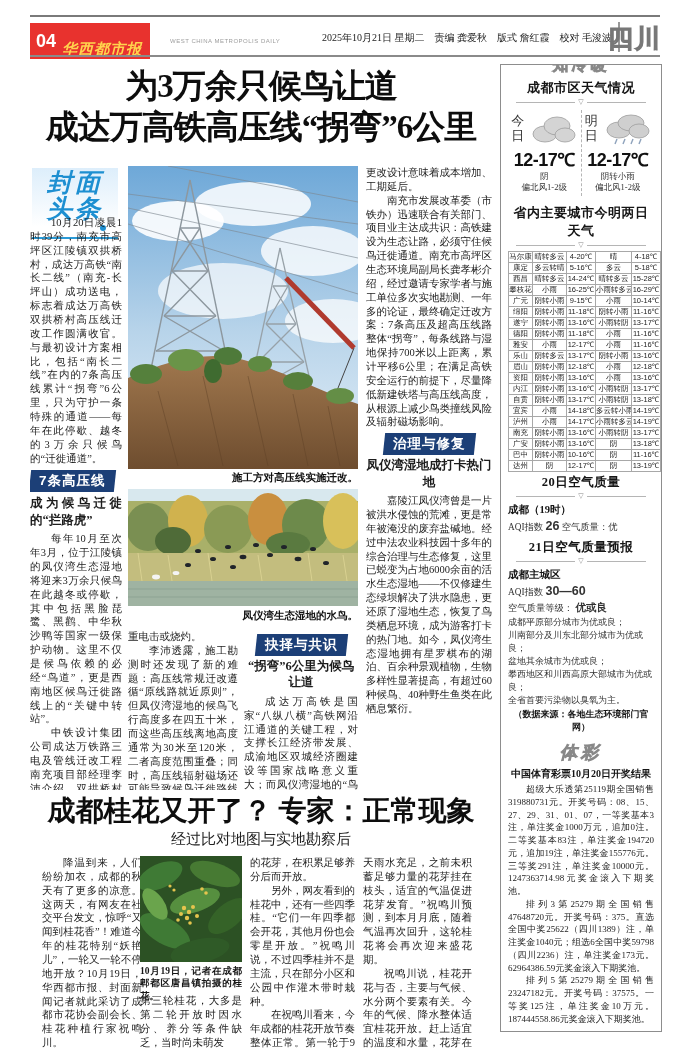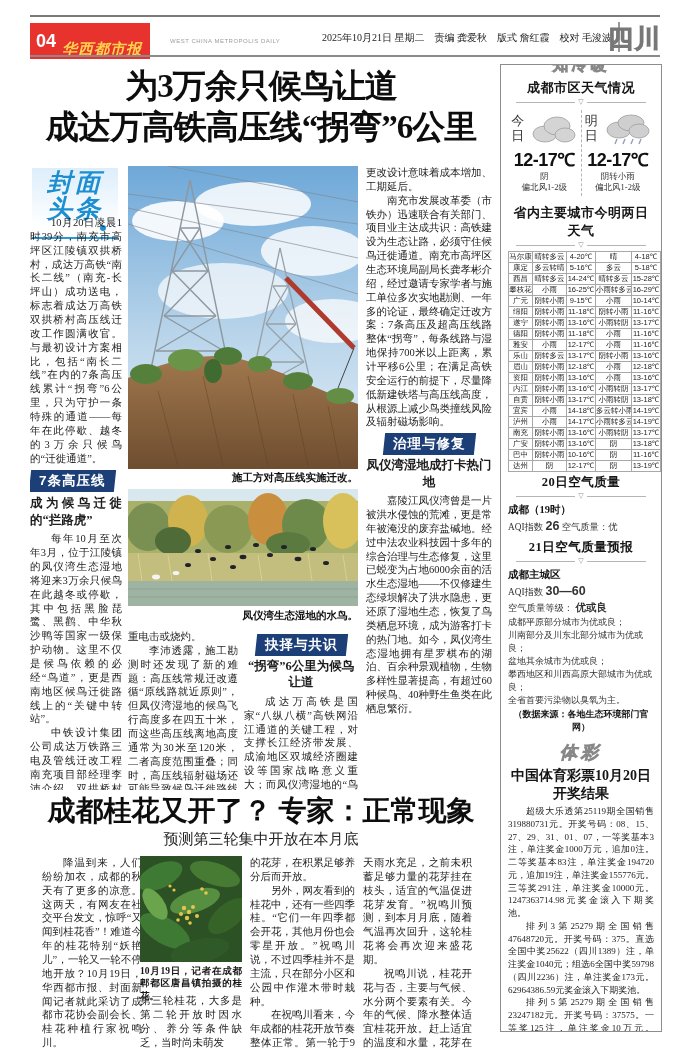--- a/index.html
+++ b/index.html
@@ -87,21 +87,21 @@
   .wc1{width:24px}.wc2{width:34px}.wc3{width:29px}.wc4{width:36px}.wc5{width:29px}
 
   .hollow-head { text-align:center; font-size:17px; font-weight:bold; color:#e0e0e0; -webkit-text-stroke:.8px #888;
                  letter-spacing:4px; margin-top:7px; font-style:italic; }
   .aqi-label { font-weight:bold; font-size:10.5px; margin-top:3px; }
   .aqi-line { font-size:9.3px; color:#333; line-height:1.45; }
   .aqi-line b { font-size:12.5px; font-family:"Liberation Sans",sans-serif; }
   .aqi-note { font-size:9px; color:#333; line-height:1.45; }
   .aqi-src { font-size:9px; font-weight:bold; text-align:center; margin-top:1px; }
 
-  .lot-sub { text-align:center; font-weight:bold; font-size:14px; margin:3px 0 2px 0; }
+  .lot-sub { text-align:center; font-weight:bold; font-size:10px; margin:3px 0 2px 0; }
   .lot-body p { font-size:9px; line-height:1.42; text-align:justify; text-indent:2em; color:#1c1c1c; margin:0; }
 </style>
 </head>
 <body>
 
 <div class="page">
 
   <div class="rule-top"></div>
   <div class="masthead-box">
     <span class="page-no">04</span>
@@ -267,21 +267,21 @@
     <div class="navy-box"><span>治理与修复</span></div>
     <p class="box-sub">凤仪湾湿地成打卡热门地</p>
     <div>
 
     <p>嘉陵江凤仪湾曾是一片被洪水侵蚀的荒滩，更是常年被淹没的废弃盐碱地。经过中法农业科技园十多年的综合治理与生态修复，这里已蜕变为占地6000余亩的活水生态湿地——不仅修建生态绿坝解决了洪水隐患，更还原了湿地生态，恢复了鸟类栖息环境，成为游客打卡的热门地。如今，凤仪湾生态湿地拥有星罗棋布的湖泊、百余种景观植物，生物多样性显著提高，有超过60种候鸟、40种野生鱼类在此栖息繁衍。</p>
       </div>
 
   </div>
 
   <div class="fl-headline">成都桂花又开了？ 专家：正常现象</div>
-  <div class="fl-sub">预测第三轮集中开放在本月底</div>
+  <div class="fl-sub">经过比对地图与实地勘察后</div>
 
   <div class="col fcol1">
     <div>
 
     <p>降温到来，人们纷纷加衣，成都的秋天有了更多的凉意。这两天，有网友在社交平台发文，惊呼“又闻到桂花香”！难道今年的桂花特别“妖艳儿”，一轮又一轮不停地开放？10月19日，华西都市报、封面新闻记者就此采访了成都市花协会副会长、桂花种植行家祝鸣川。</p>
       </div>
   </div>
 
   <div class="fphoto">
     <svg viewBox="0 0 102 106" preserveAspectRatio="none">

